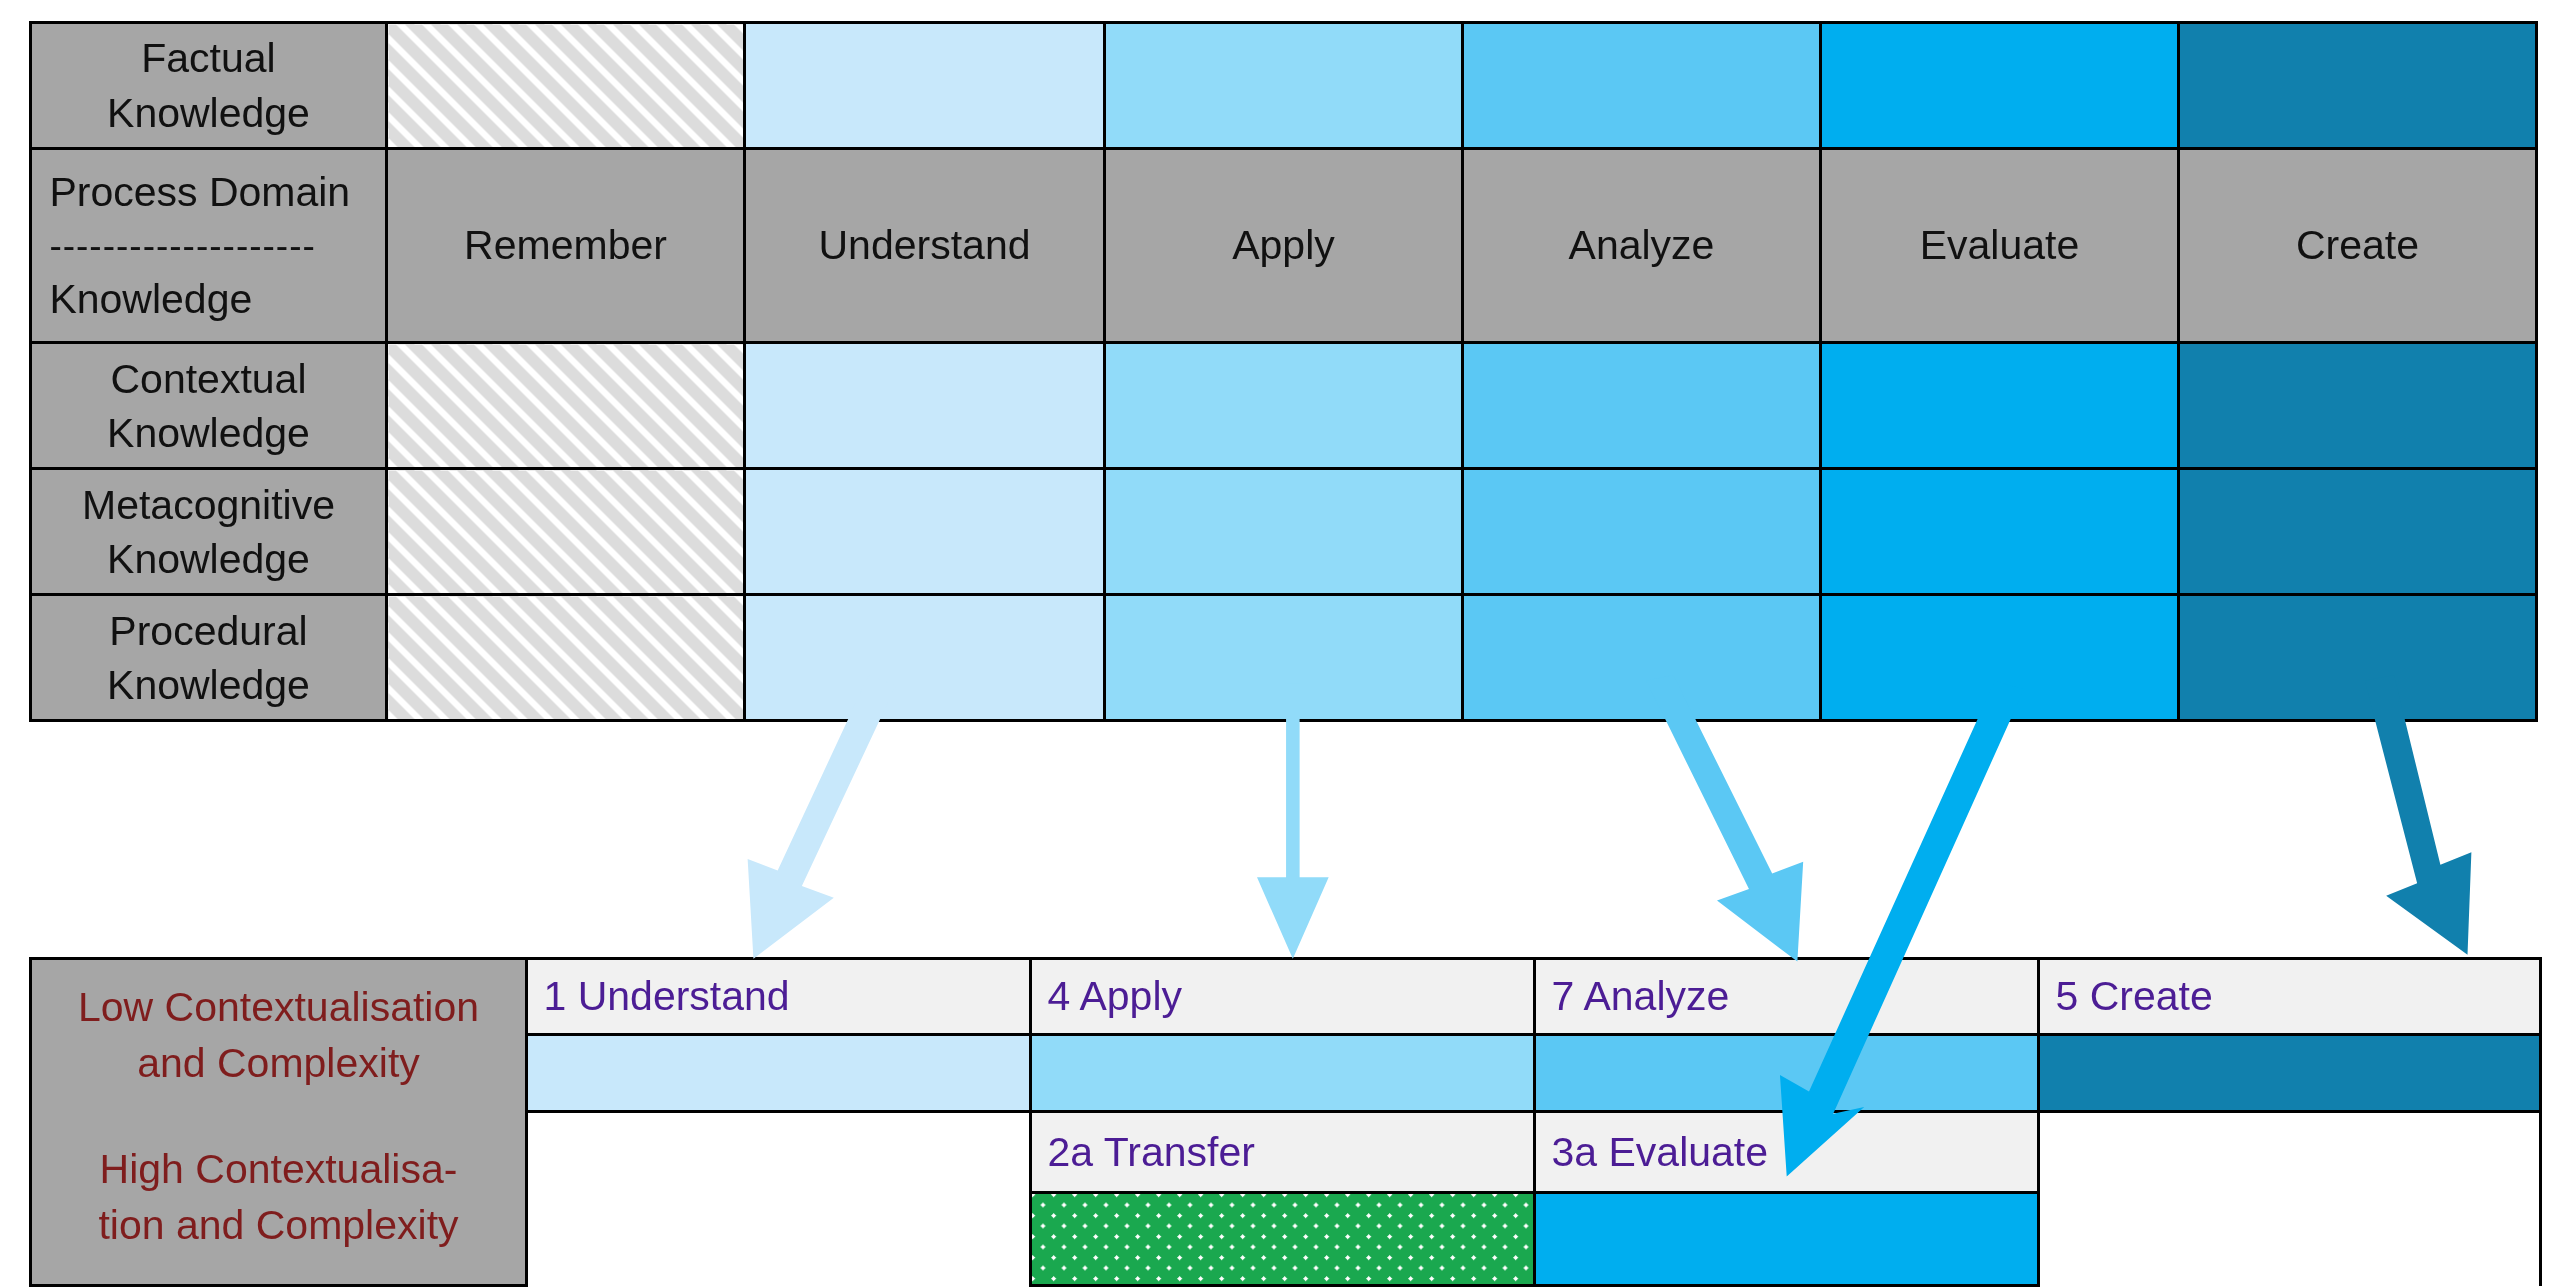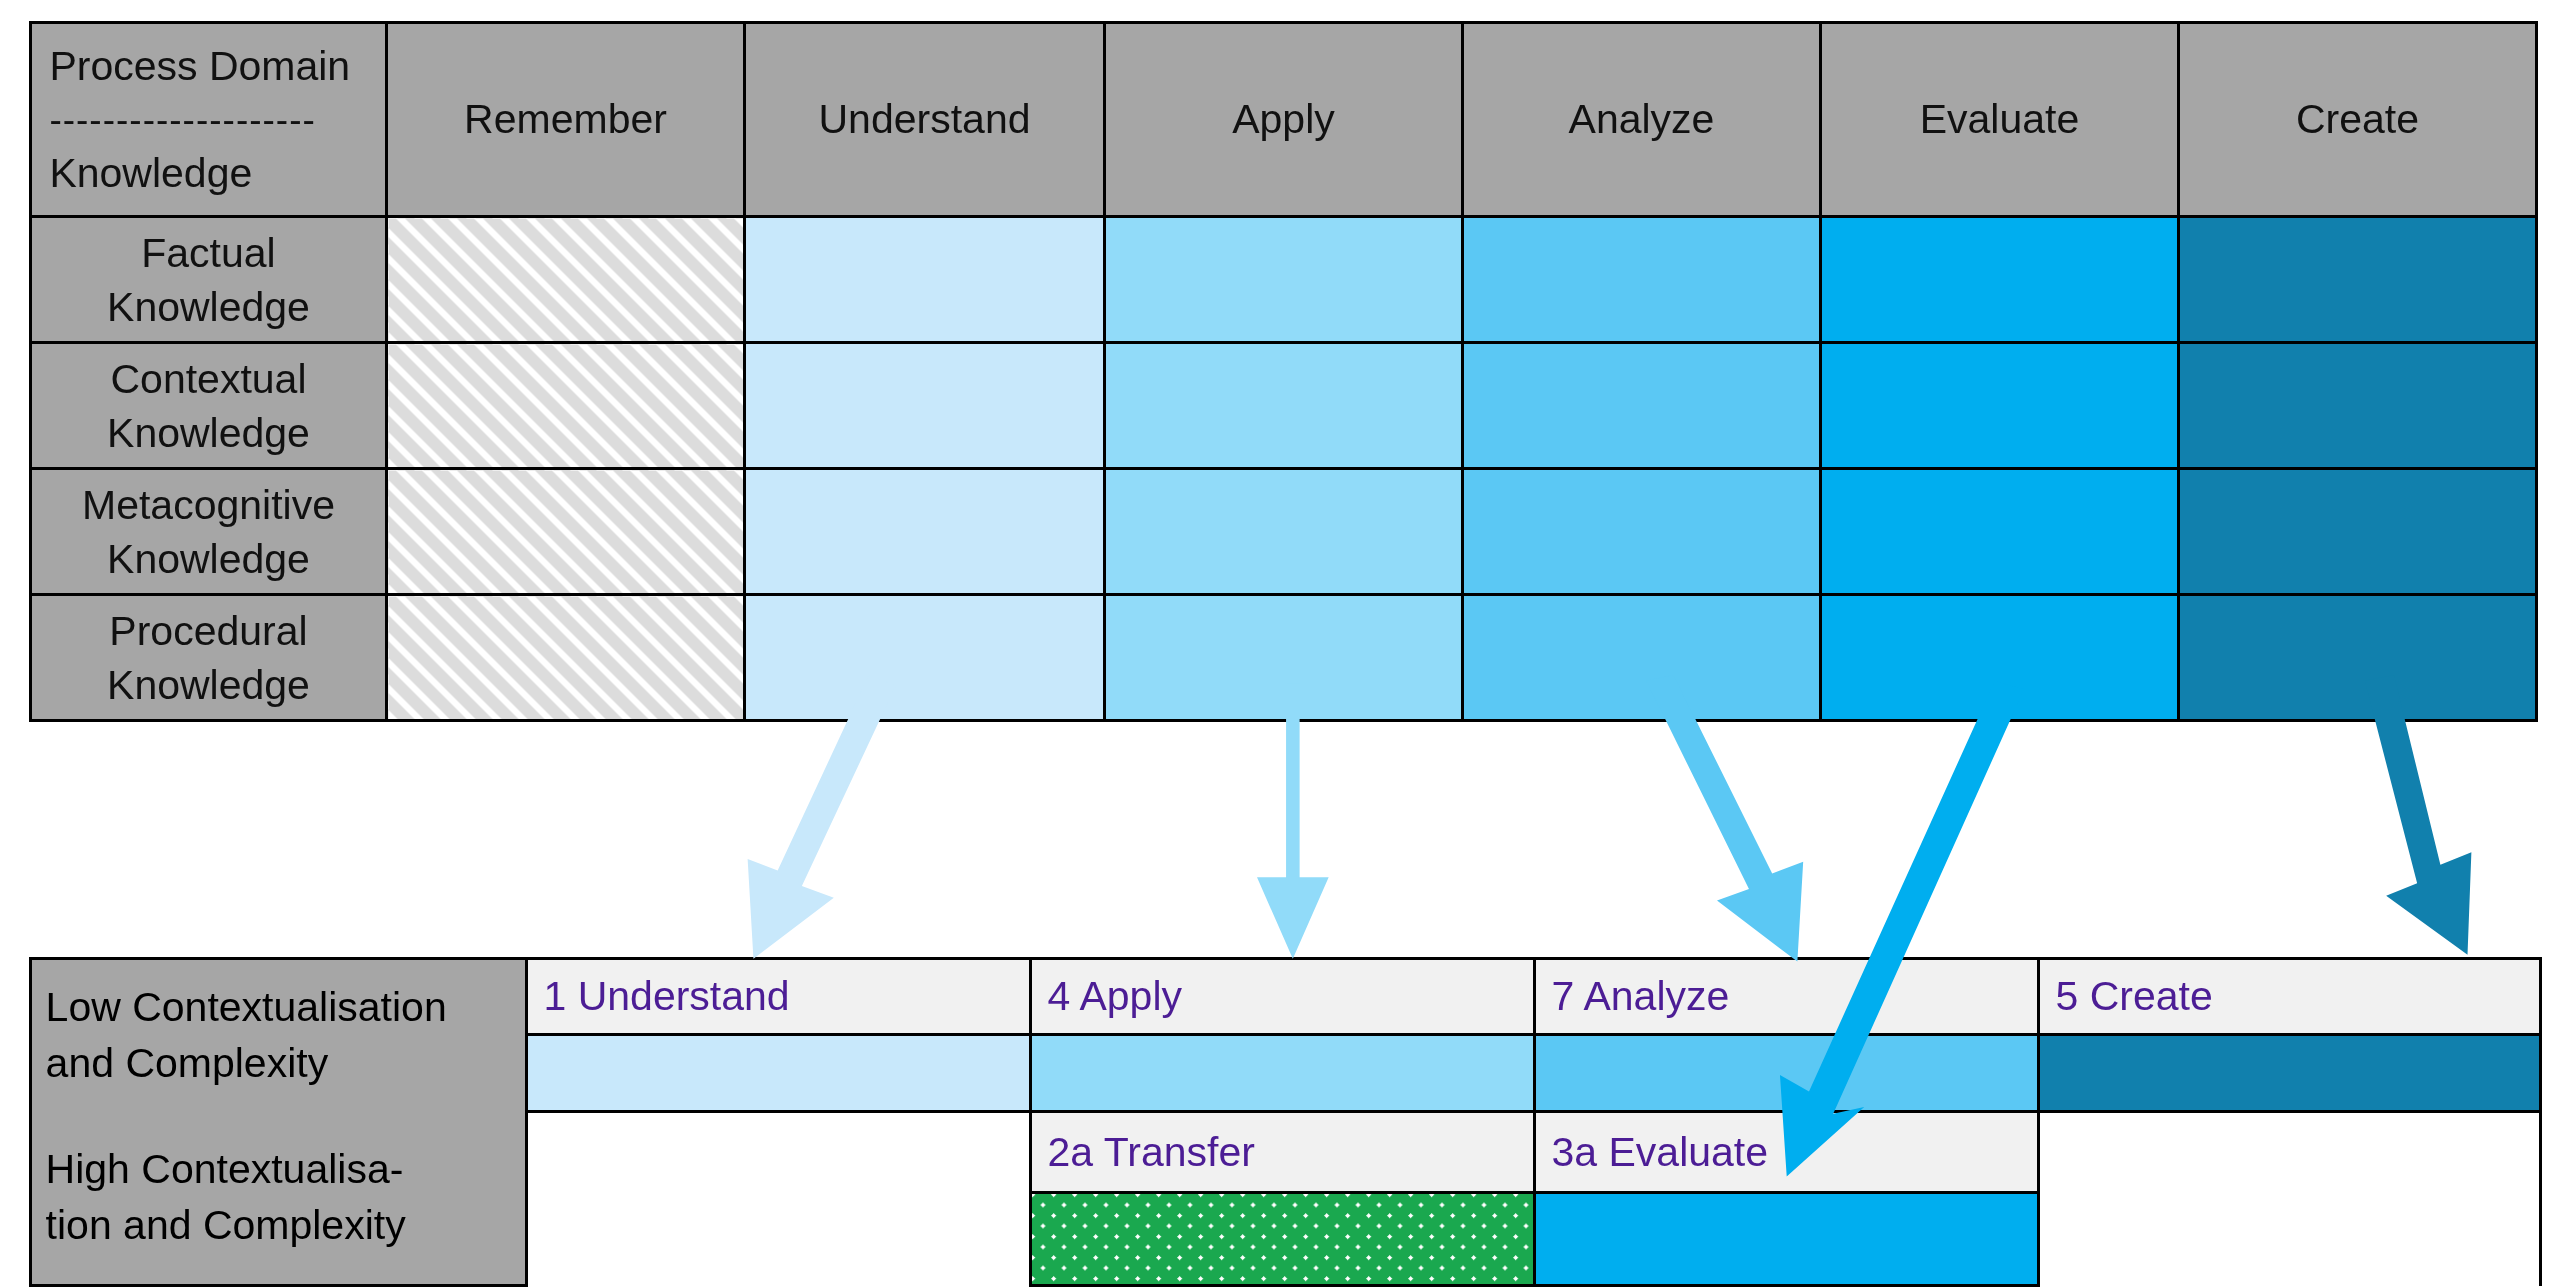--- a/index.html
+++ b/index.html
@@ -30,22 +30,22 @@
   }
   .c-l1{background:#c8e8fb;}
   .c-l2{background:#91dbf9;}
   .c-l3{background:#5bc8f4;}
   .c-l4{background:#00aeef;}
   .c-l5{background:#1180ad;}
 
   
   #lower{left:29px;top:957px;width:2508px;height:322px;}
   #lower td{border:3.9px solid #000;}
-  .lbl-head{background:#a6a6a6;text-align:left;font-size:41px;
-            padding:0 13.6px !important;line-height:1.35;color:#000000;}
+  .lbl-head{background:#a6a6a6;text-align:center;font-size:41px;
+            padding:0 13.6px !important;line-height:1.35;color:#7f1d1d;}
   .step-label{background:#f1f1f1;font-size:41px;color:#4c1d95;
               text-align:left;padding:0 15.5px !important;}
   .blank-cell{background:#ffffff;border-left:3.9px solid #000;border-right:3.9px solid #000;}
   .band{height:74px;}
   .band-l1{background:#c8e8fb;}
   .band-l2{background:#91dbf9;}
   .band-l3{background:#5bc8f4;}
   .band-l5{background:#1180ad;}
   .band-eval{background:#00aeef;}
   .band-green{
@@ -68,45 +68,45 @@
   <colgroup>
     <col style="width:356px">
       <col style="width:358px">
       <col style="width:360px">
     <col style="width:358px">
       <col style="width:358px">
       <col style="width:358px">
       <col style="width:358px">
   </colgroup>
   <tbody>
-      <tr style="height:161px">
+      <tr style="height:126px">
+    <td class="rowhead">
+      <div>Factual</div>
+      <div>Knowledge</div>
+    </td>
+    <td class="c-hatch"></td>
+    <td class="c-l1"></td>
+    <td class="c-l2"></td>
+    <td class="c-l3"></td>
+    <td class="c-l4"></td>
+    <td class="c-l5"></td>
+  </tr>
+
+  <tr style="height:161px">
     <td class="corner">
       <span>Process Domain</span>
       <span class="dashes">--------------------</span>
       <span>Knowledge</span>
     </td>
     <td class="colhead">Remember</td>
     <td class="colhead">Understand</td>
     <td class="colhead">Apply</td>
     <td class="colhead">Analyze</td>
     <td class="colhead">Evaluate</td>
     <td class="colhead">Create</td>
-  </tr>
-
-  <tr style="height:126px">
-    <td class="rowhead">
-      <div>Factual</div>
-      <div>Knowledge</div>
-    </td>
-    <td class="c-hatch"></td>
-    <td class="c-l1"></td>
-    <td class="c-l2"></td>
-    <td class="c-l3"></td>
-    <td class="c-l4"></td>
-    <td class="c-l5"></td>
   </tr>
 
   <tr style="height:126px">
     <td class="rowhead">
       <div>Contextual</div>
       <div>Knowledge</div>
     </td>
     <td class="c-hatch"></td>
     <td class="c-l1"></td>
     <td class="c-l2"></td>

